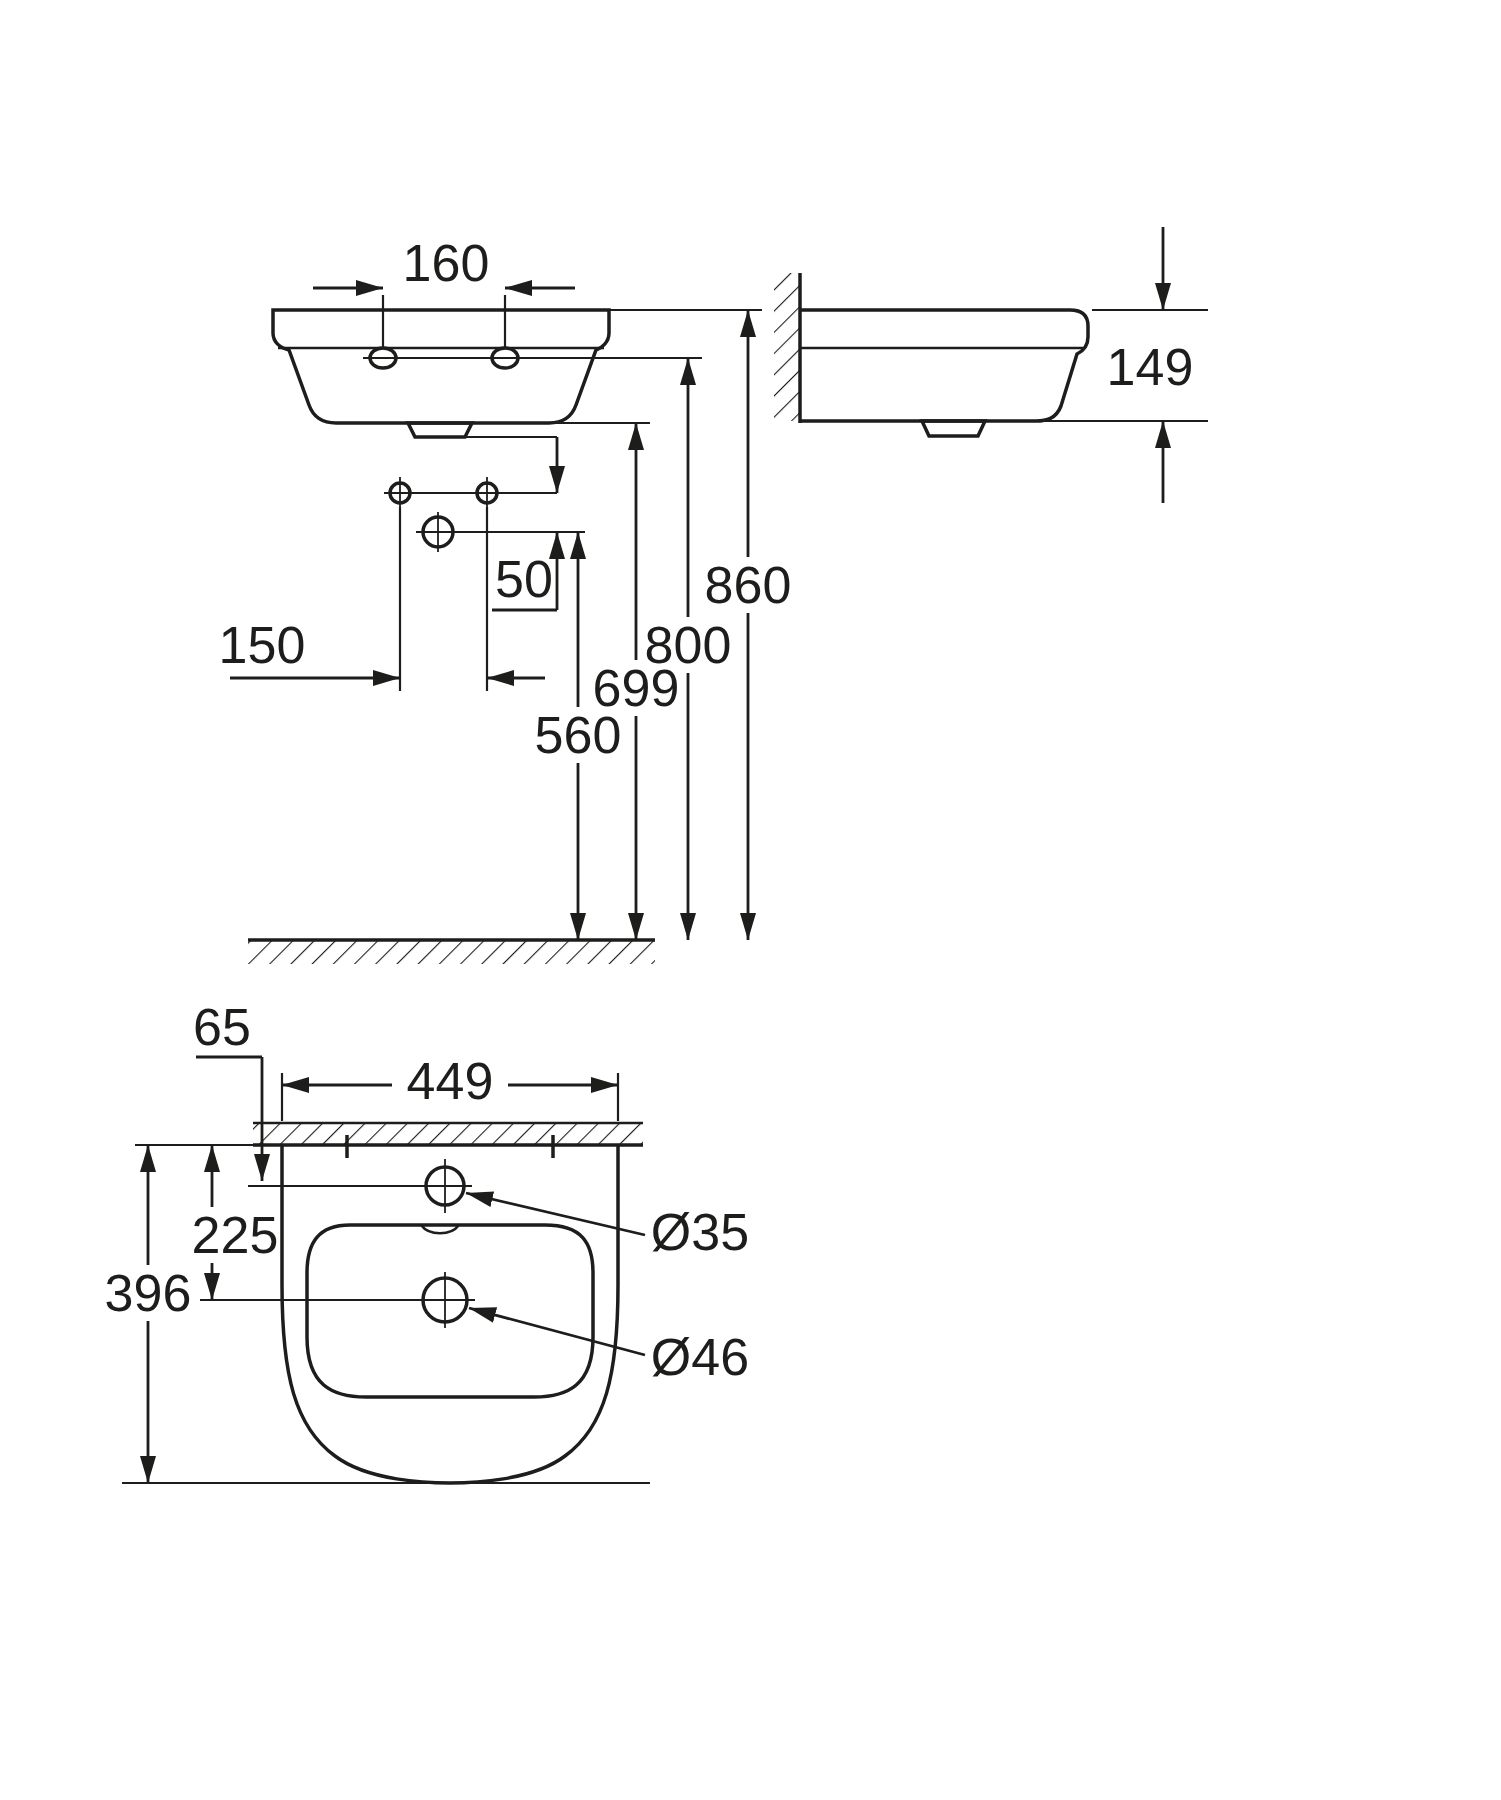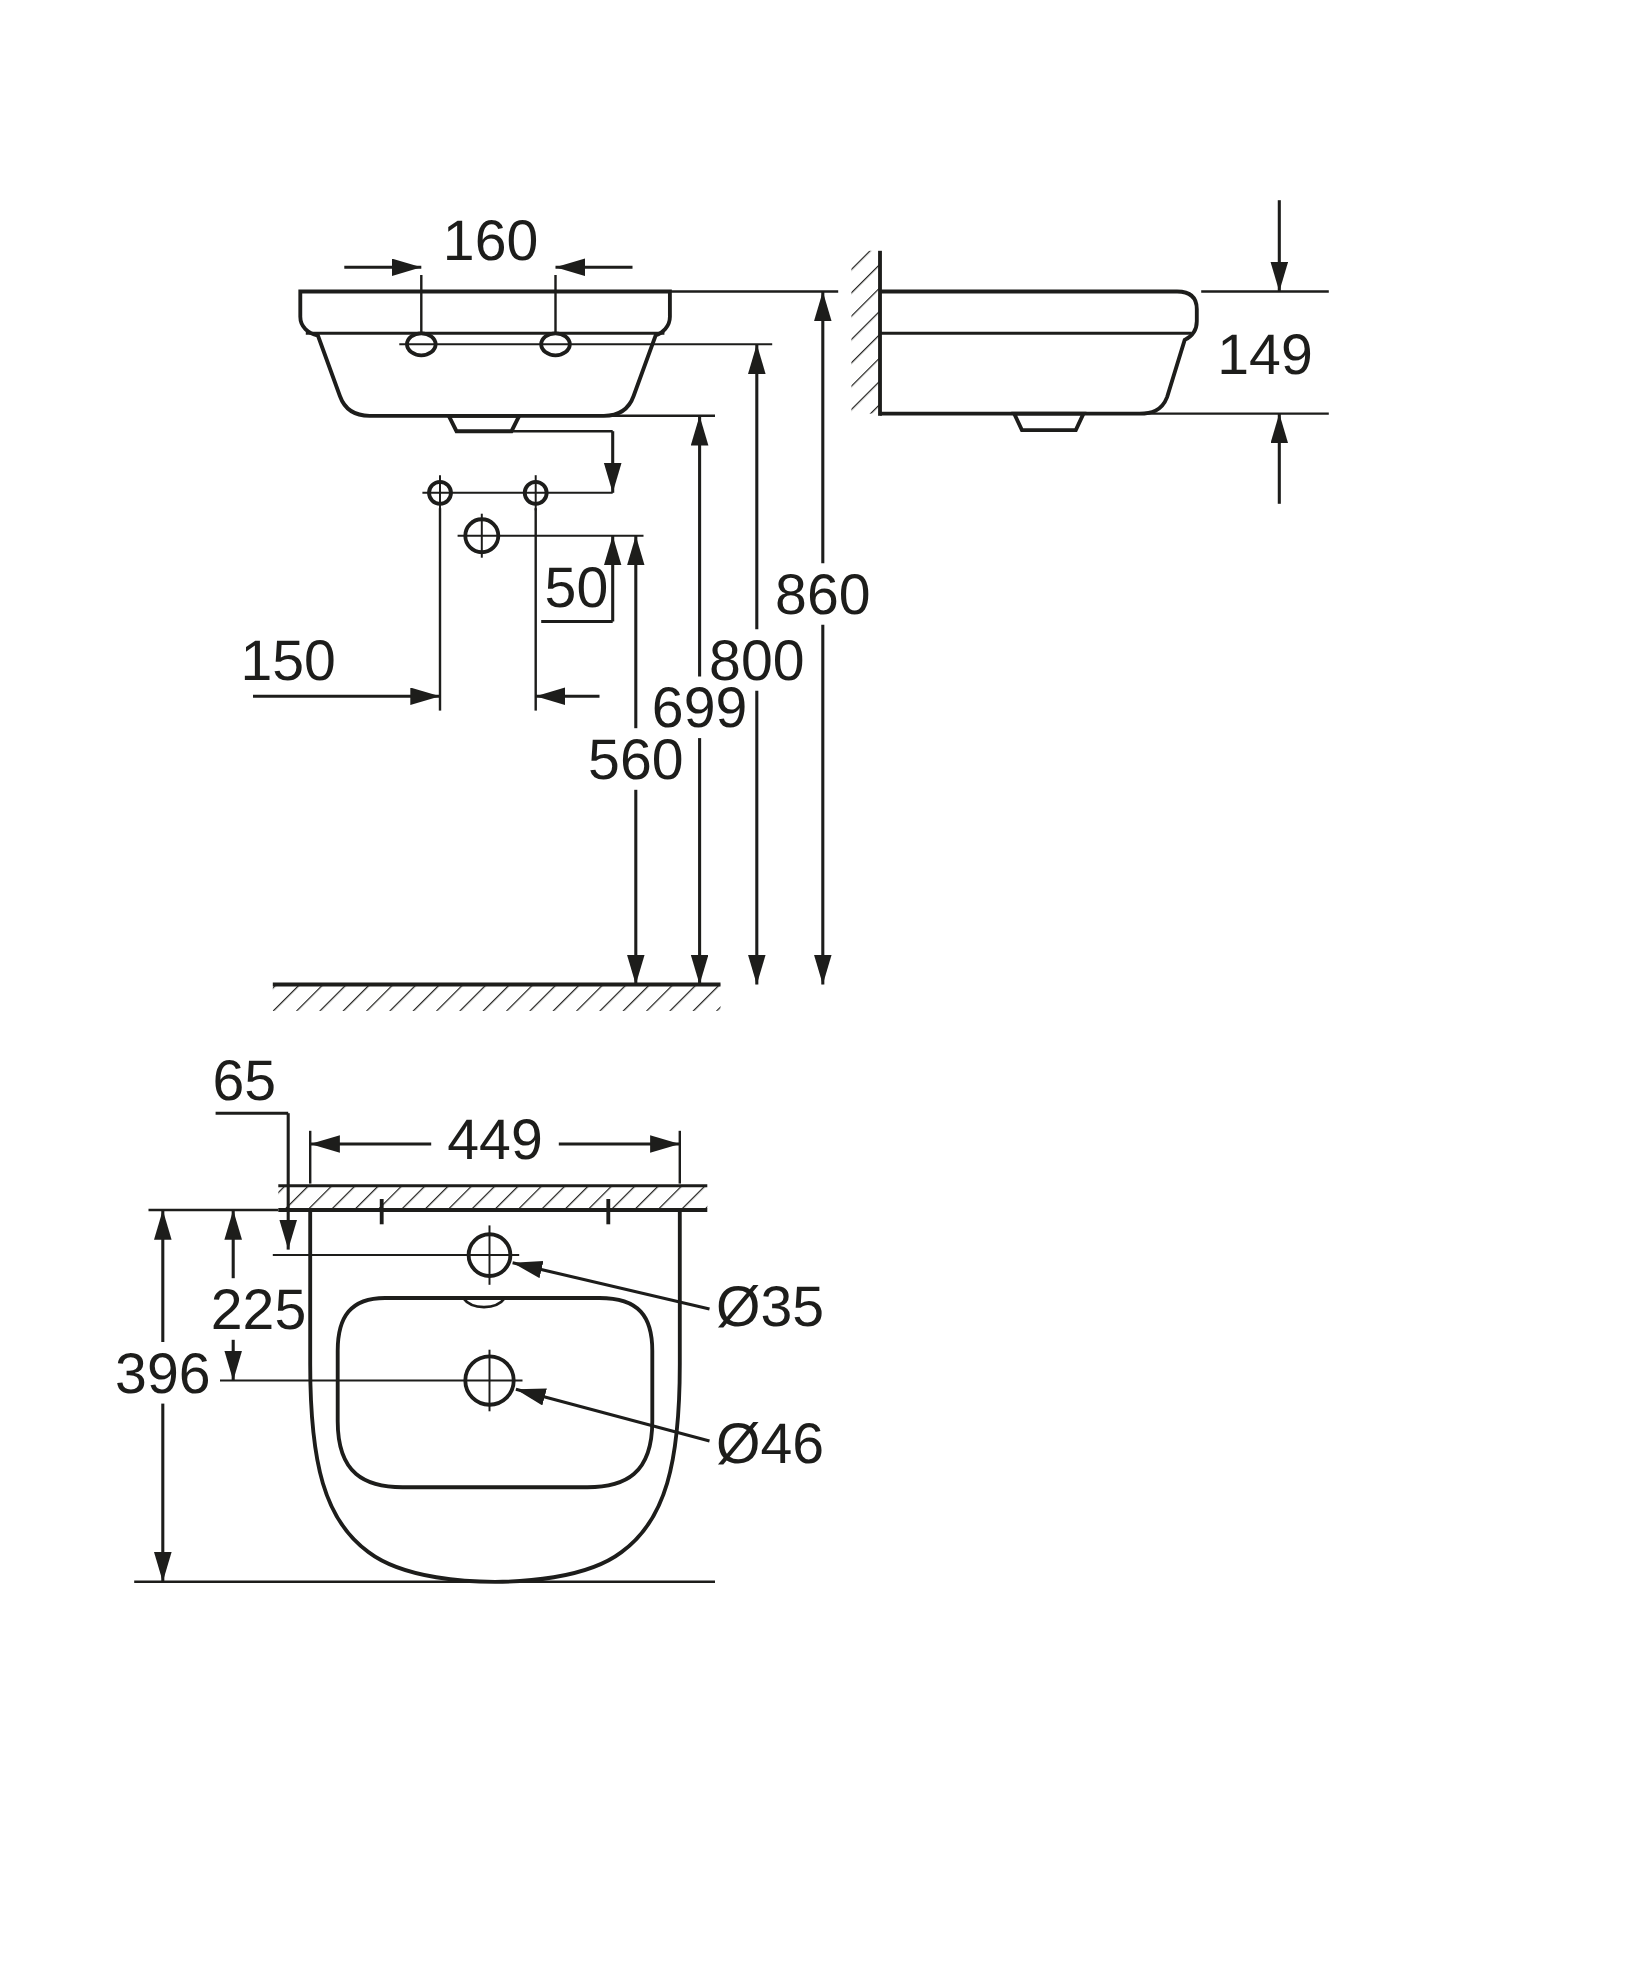--- a/index.html
+++ b/index.html
@@ -1,17 +1,17 @@
 <!DOCTYPE html>
 <html style="--line: #1d1d1b; --bg: #ffffff;"><head>
 <meta charset="utf-8">
 <style>
   :root { --line:#1d1d1b; --bg:#ffffff; }
   html,body { margin:0; padding:0; background:var(--bg); }
-  .stage { width:1501px; height:1756px; background:var(--bg); position:relative; }
+  .stage { width:1501px; height:1756px; background:var(--bg); position:relative;margin-top:45px; }
   svg { display:block; }
   .ln   { stroke:var(--line); fill:none; stroke-width:3.5; stroke-linecap:butt; }
   .lnd  { stroke:var(--line); fill:none; stroke-width:2.8; }   
   .lne  { stroke:var(--line); fill:none; stroke-width:2.2; }   
   .lnc  { stroke:var(--line); fill:none; stroke-width:1.8; }   
   .lnm  { stroke:var(--line); fill:none; stroke-width:2.6; }   
   text  { fill:var(--line); font-family:"Liberation Sans", sans-serif; font-size:52px; }
   .mid  { text-anchor:middle; }
 </style>
 </head>

